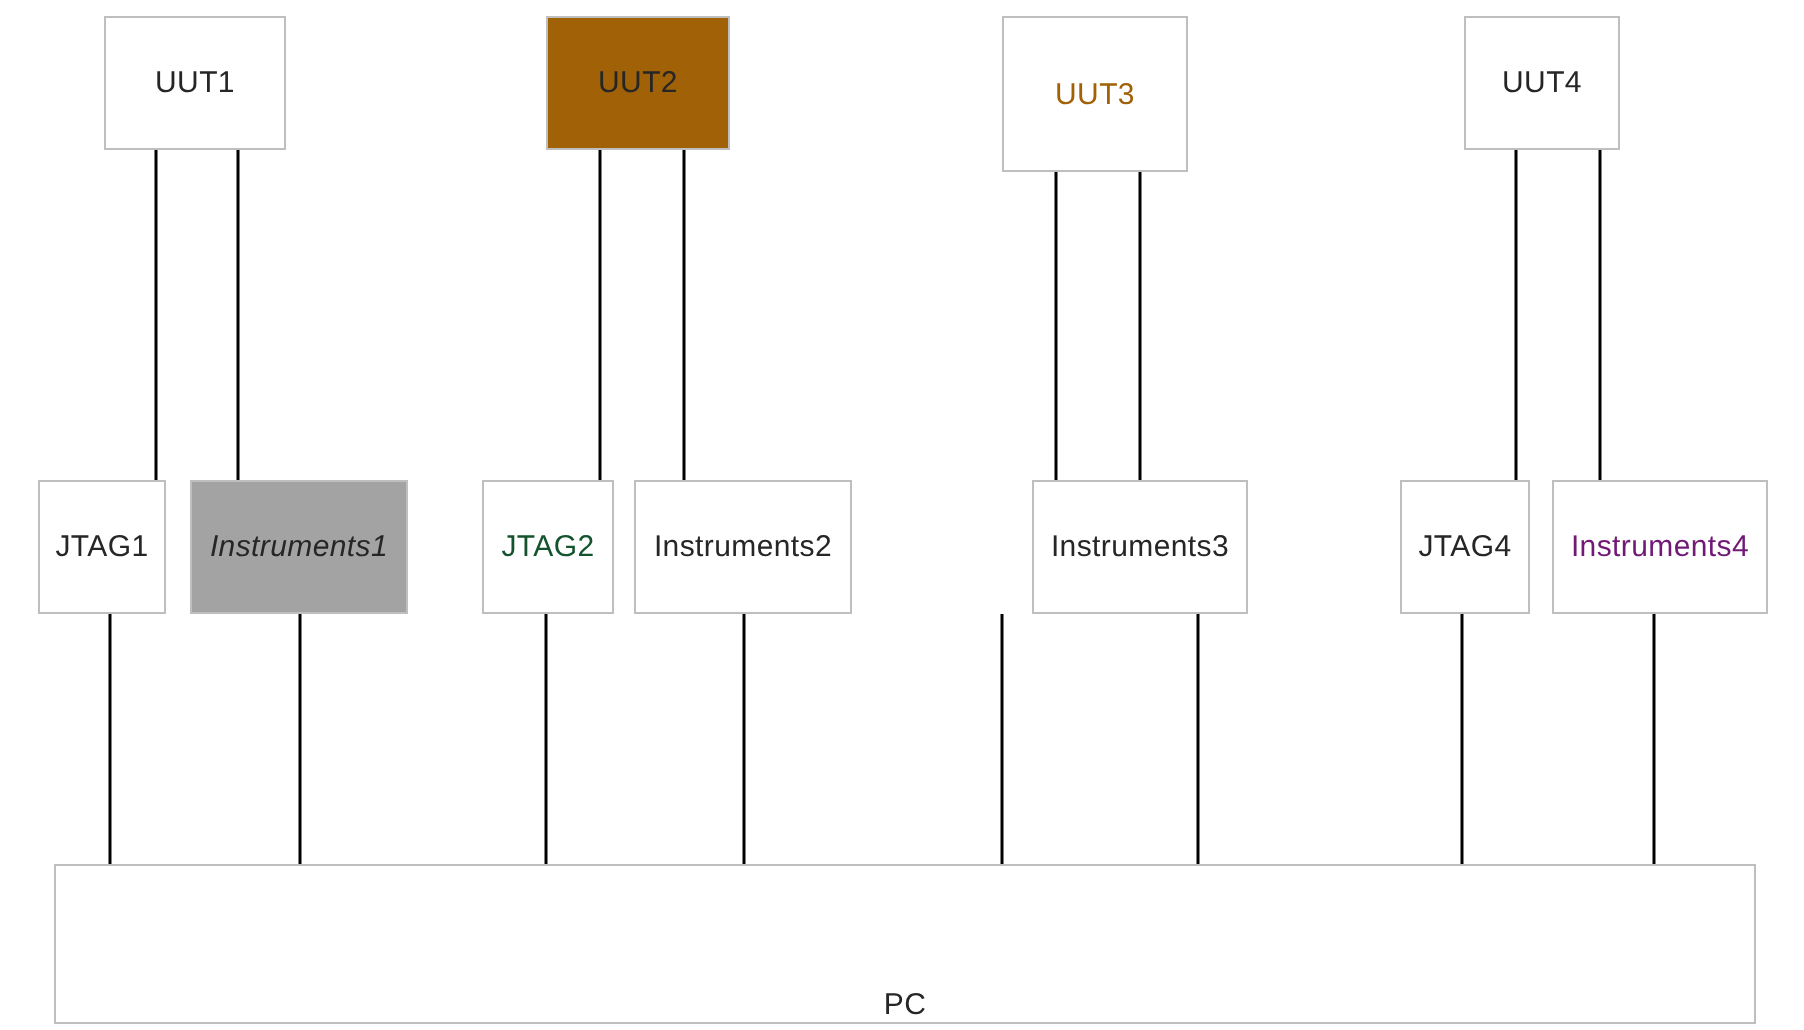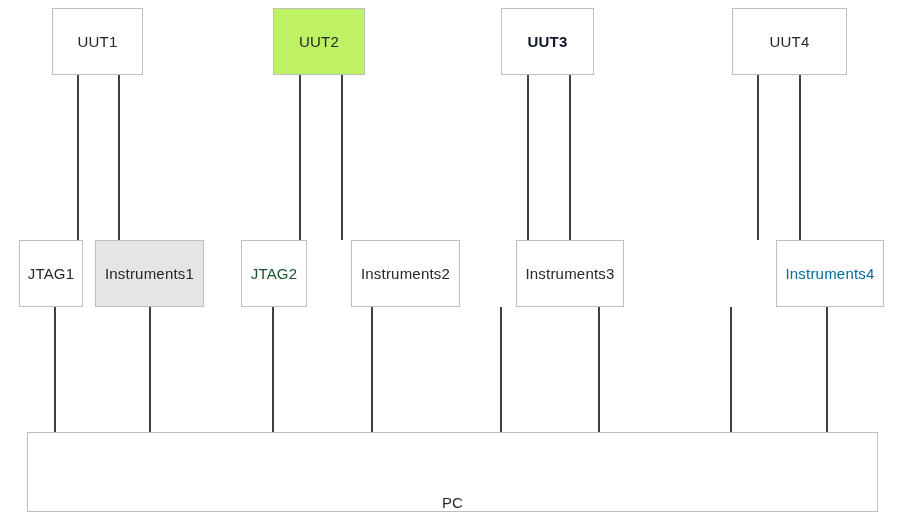--- a/index.html
+++ b/index.html
@@ -57,43 +57,46 @@
       <line x1="372" x2="372" y1="307" y2="432" stroke="#000000" stroke-width="1.5"></line>
       <line x1="501" x2="501" y1="307" y2="432" stroke="#000000" stroke-width="1.5"></line>
       <line x1="599" x2="599" y1="307" y2="432" stroke="#000000" stroke-width="1.5"></line>
       <line x1="731" x2="731" y1="307" y2="432" stroke="#000000" stroke-width="1.5"></line>
       <line x1="827" x2="827" y1="307" y2="432" stroke="#000000" stroke-width="1.5"></line>
     </svg>
 
 <div class="node" style="left: 52px; top: 8px; width: 91px; height: 67px; border-color: rgb(191, 191, 191); background: rgb(255, 255, 255); color: rgb(38, 38, 38);">
       <span>UUT1</span>
     </div>
-    <div class="node" style="left: 273px; top: 8px; width: 92px; height: 67px; border-color: rgb(191, 191, 191); background: #bef264; color: rgb(38, 38, 38);">
+    <div class="node" style="left: 273px; top: 8px; width: 92px; height: 67px; border-color: rgb(191, 191, 191); background: #a16207; color: rgb(38, 38, 38);">
       <span>UUT2</span>
     </div>
-    <div class="node" style="left: 501px; top: 8px; width: 93px; height: 67px; border-color: rgb(191, 191, 191); background: rgb(255, 255, 255); color: #0f172a; font-weight: bold;">
+    <div class="node" style="left: 501px; top: 8px; width: 93px; height: 78px; border-color: rgb(191, 191, 191); background: rgb(255, 255, 255); color: #a16207;">
       <span>UUT3</span>
     </div>
-    <div class="node" style="left: 732px; top: 8px; width: 115px; height: 67px; border-color: rgb(191, 191, 191); background: rgb(255, 255, 255); color: rgb(38, 38, 38);">
+    <div class="node" style="left: 732px; top: 8px; width: 78px; height: 67px; border-color: rgb(191, 191, 191); background: rgb(255, 255, 255); color: rgb(38, 38, 38);">
       <span>UUT4</span>
     </div>
     <div class="node" style="left: 19px; top: 240px; width: 64px; height: 67px; border-color: rgb(191, 191, 191); background: rgb(255, 255, 255); color: rgb(38, 38, 38);">
       <span>JTAG1</span>
     </div>
-    <div class="node" style="left: 95px; top: 240px; width: 109px; height: 67px; border-color: rgb(191, 191, 191); background: #e5e5e5; color: rgb(38, 38, 38);">
+    <div class="node" style="left: 95px; top: 240px; width: 109px; height: 67px; border-color: rgb(191, 191, 191); background: #a3a3a3; color: rgb(38, 38, 38); font-style: italic;">
       <span>Instruments1</span>
     </div>
     <div class="node" style="left: 241px; top: 240px; width: 66px; height: 67px; border-color: rgb(191, 191, 191); background: rgb(255, 255, 255); color: #14532d;">
       <span>JTAG2</span>
     </div>
-    <div class="node" style="left: 317px; top: 240px; width: 109px; height: 67px; border-color: rgb(191, 191, 191); background: rgb(255, 255, 255); color: rgb(38, 38, 38); margin-left: 34px;">
+    <div class="node" style="left: 317px; top: 240px; width: 109px; height: 67px; border-color: rgb(191, 191, 191); background: rgb(255, 255, 255); color: rgb(38, 38, 38);">
       <span>Instruments2</span>
     </div>
     <div class="node" style="left: 516px; top: 240px; width: 108px; height: 67px; border-color: rgb(191, 191, 191); background: rgb(255, 255, 255); color: rgb(38, 38, 38);">
       <span>Instruments3</span>
     </div>
-    <div class="node" style="left: 776px; top: 240px; width: 108px; height: 67px; border-color: rgb(191, 191, 191); background: rgb(255, 255, 255); color: #0369a1;">
+    <div class="node" style="left: 700px; top: 240px; width: 65px; height: 67px; border-color: rgb(191, 191, 191); background: rgb(255, 255, 255); color: rgb(38, 38, 38);">
+      <span>JTAG4</span>
+    </div>
+    <div class="node" style="left: 776px; top: 240px; width: 108px; height: 67px; border-color: rgb(191, 191, 191); background: rgb(255, 255, 255); color: #701a75;">
       <span>Instruments4</span>
     </div>
     <div class="node" style="left: 27px; top: 432px; width: 851px; height: 80px; border-color: rgb(191, 191, 191); background: rgb(255, 255, 255); color: rgb(38, 38, 38); align-items: flex-end;">
       <span>PC</span>
     </div>
   </div>
 
 </body></html>

